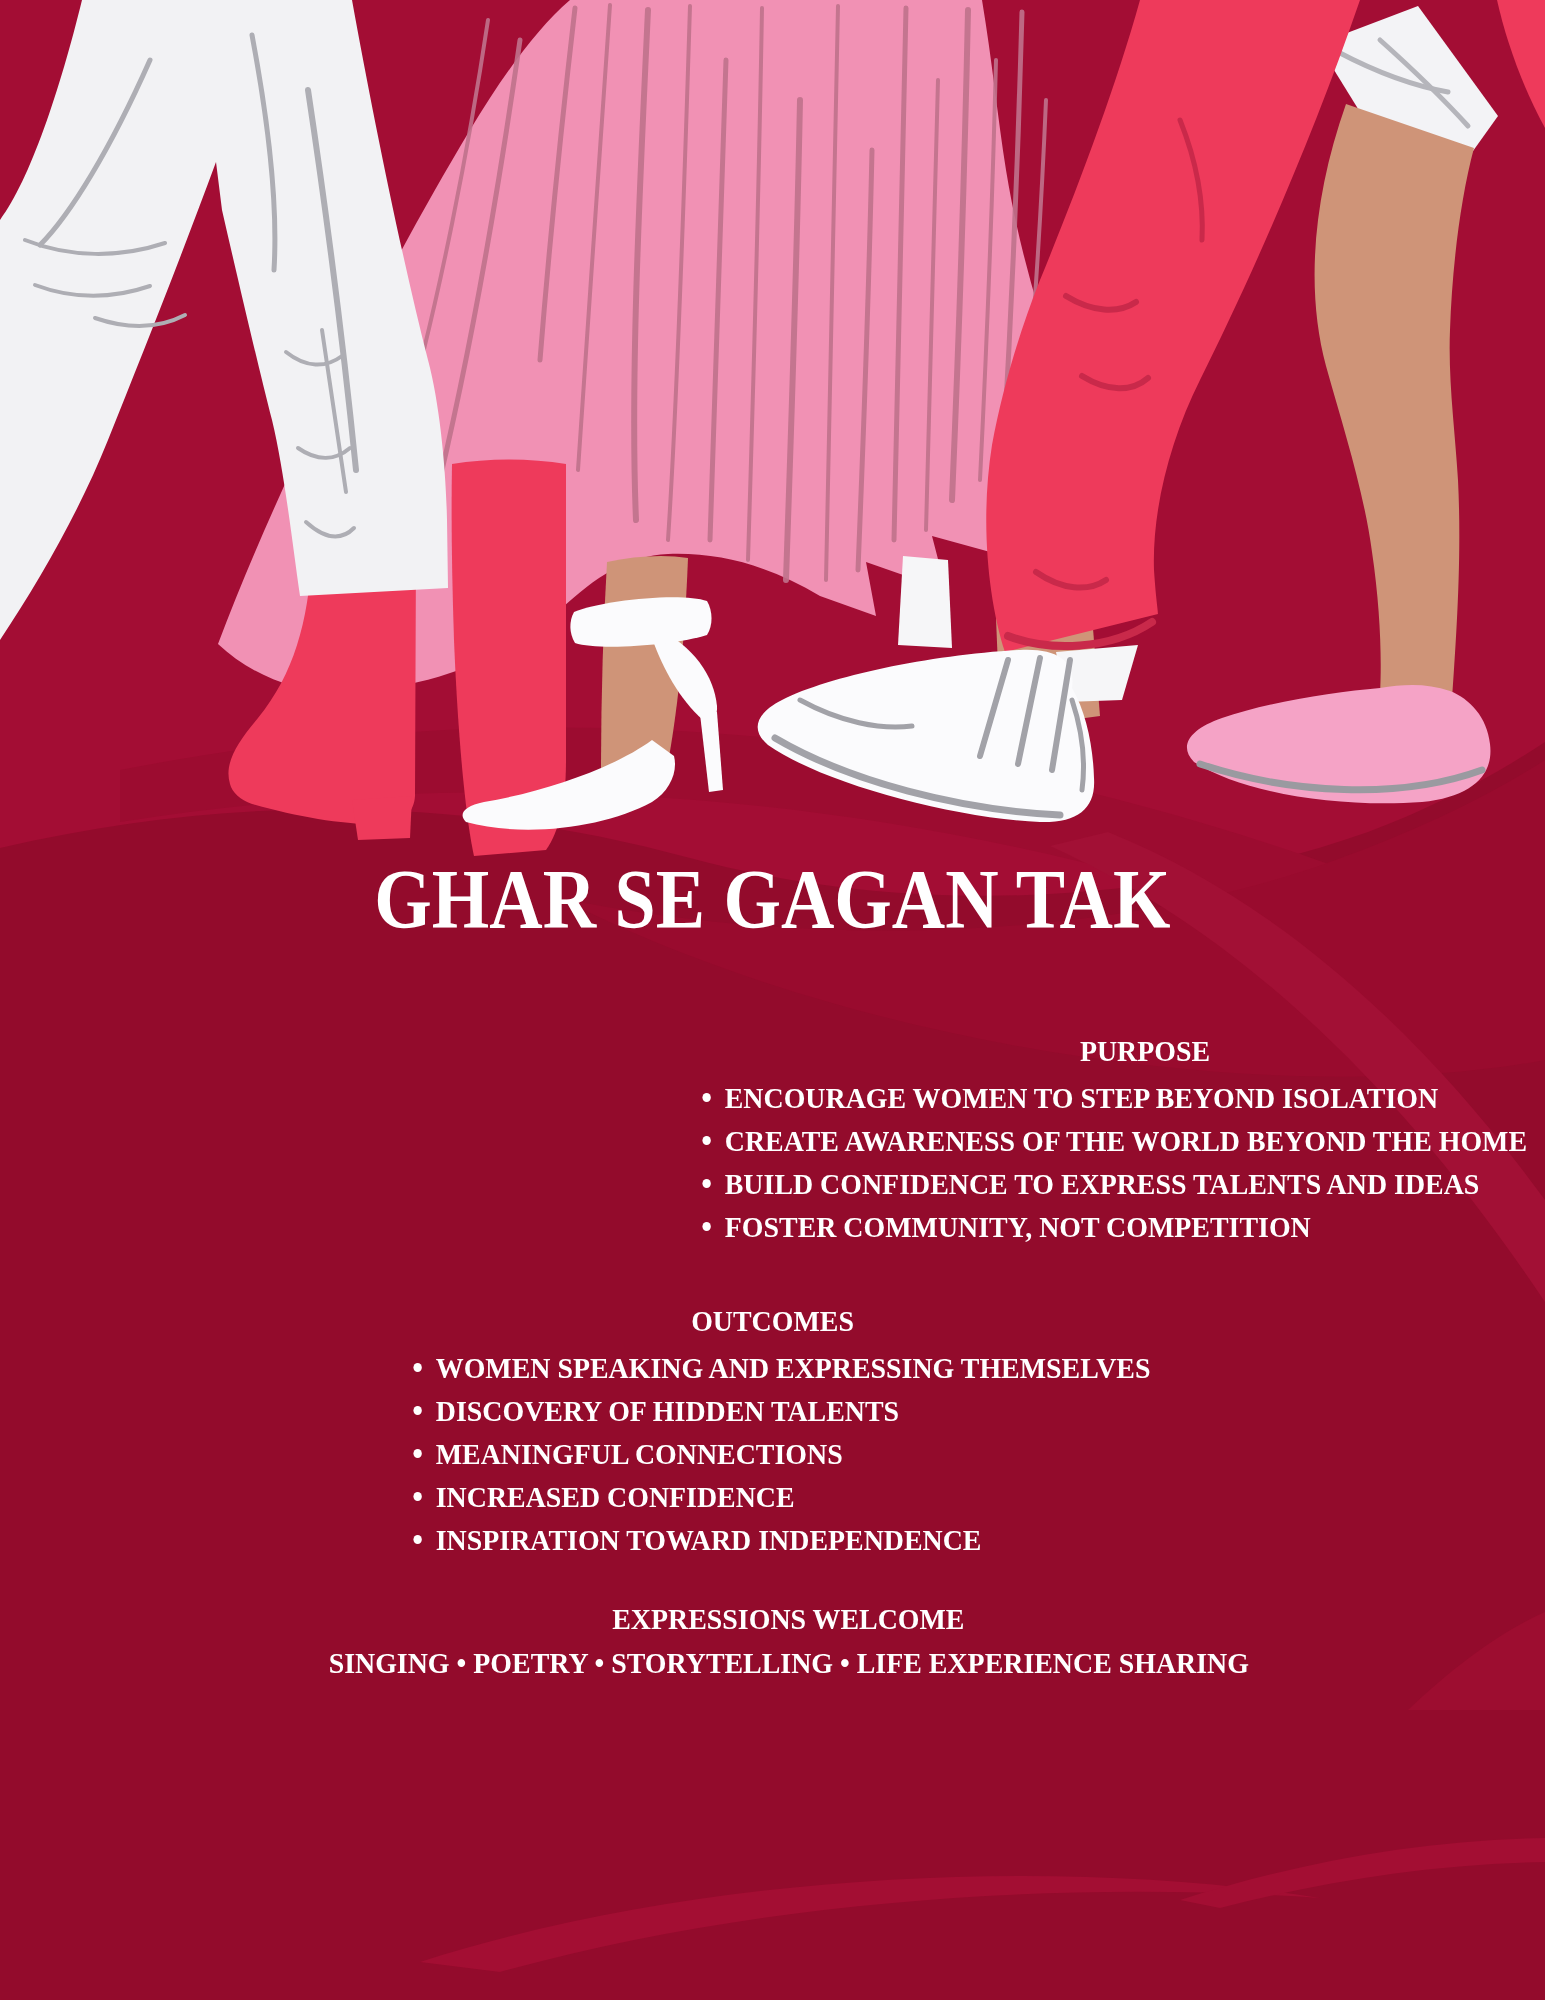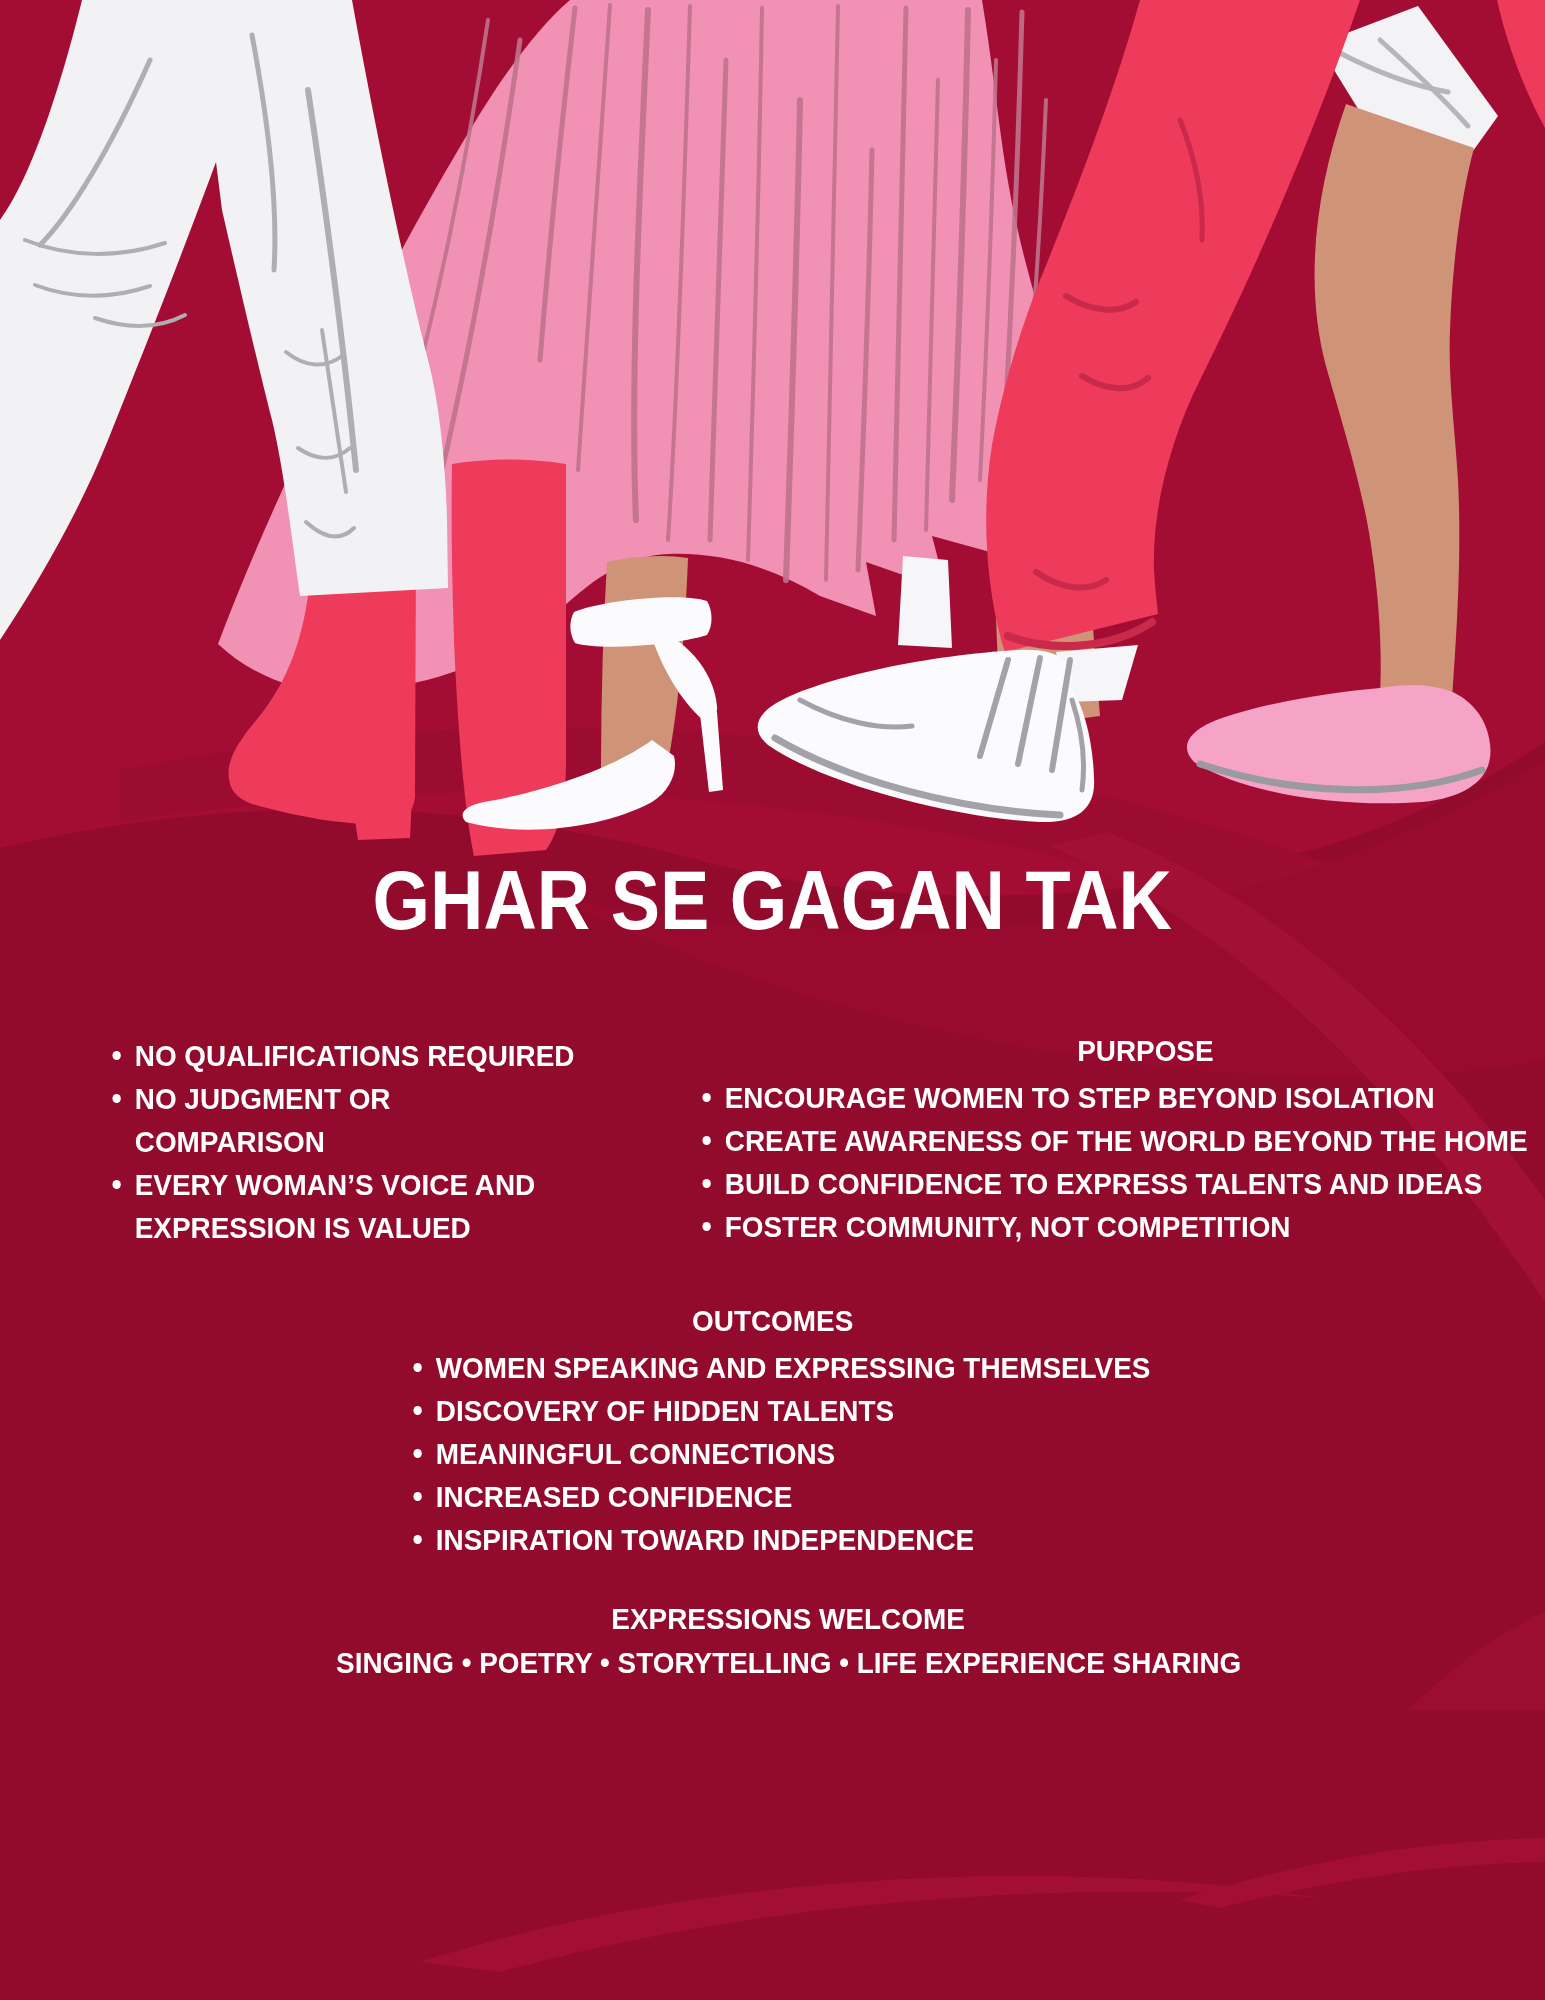--- a/index.html
+++ b/index.html
@@ -1,19 +1,19 @@
 <!DOCTYPE html>
 <html><head>
 <meta charset="utf-8">
 <style>
   html,body{margin:0;padding:0;background:#5a0519;}
   .poster{
     position:relative;width:1545px;height:2000px;margin:0 auto;overflow:hidden;
     background:#4c1d95;
-    font-family:Liberation Sans, sans-serif;
+    font-family:Liberation Serif, serif;
     -webkit-font-smoothing:antialiased;
   }
   .poster svg.bg{position:absolute;left:0;top:0;width:1545px;height:2000px;display:block;}
   .content{position:absolute;left:0;top:0;width:1545px;height:2000px;z-index:2;color:#FFFFFF;font-weight:700;}
   .title{position:absolute;top:852px;left:0;width:100%;text-align:center;font-size:84px;line-height:96px;margin:0;font-weight:700;white-space:nowrap;}
   .title .cx{transform:scaleX(0.88);}
   .cx{display:inline-block;transform:scaleX(0.93);transform-origin:50% 50%;}
   h2{font-size:30px;line-height:42px;margin:0;font-weight:700;text-align:center;white-space:nowrap;}
   ul{list-style:none;margin:4px 0 0 0;padding:0;}
   li{
@@ -162,25 +162,20 @@
         <path d="M 800,700 C 840,722 880,730 912,726" stroke-width="5"></path>
         <path d="M 1072,700 C 1082,730 1086,760 1082,790" stroke-width="5"></path>
       </g>
     </g>
   </svg>
 
   <div class="content">
     <h1 class="title"><span class="cx">GHAR SE GAGAN TAK</span></h1>
 
     <section class="col col-left">
-      <ul>
-        <li>NO QUALIFICATIONS REQUIRED</li>
-        <li>NO JUDGMENT OR COMPARISON</li>
-        <li>EVERY WOMAN’S VOICE AND EXPRESSION IS VALUED</li>
-      </ul>
     </section>
 
     <section class="col col-right">
       <h2><span class="cx">PURPOSE</span></h2>
       <ul>
         <li class="nowrap">ENCOURAGE WOMEN TO STEP BEYOND ISOLATION</li>
         <li class="nowrap">CREATE AWARENESS OF THE WORLD BEYOND THE HOME</li>
         <li class="nowrap">BUILD CONFIDENCE TO EXPRESS TALENTS AND IDEAS</li>
         <li class="nowrap">FOSTER COMMUNITY, NOT COMPETITION</li>
       </ul>

